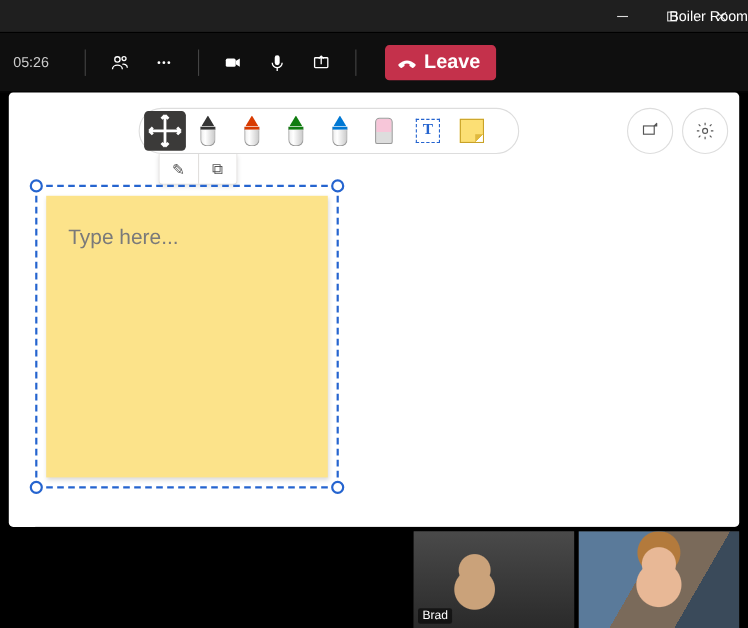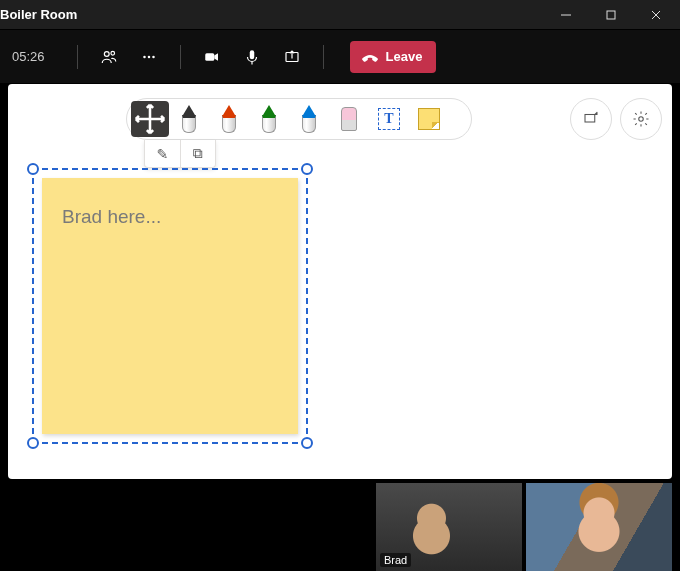--- a/index.html
+++ b/index.html
@@ -17,23 +17,23 @@
     background: #1f1f1f;
     display: flex;
     align-items: center;
     justify-content: space-between;
     padding: 0 2px 0 0;
     border-bottom: 1px solid #000;
   }
   .titlebar-center {
     position: absolute;
     left: 0; right: 0;
-    text-align: left;
+    text-align: right;
     font-size: 13px;
-    font-weight: 700;
+    font-weight: 400;
     color: #fff;
     pointer-events: none;
   }
   .titlebar-right { display: flex; margin-left: auto; }
   .winbtn {
     width: 45px; height: 30px;
     display: flex; align-items: center; justify-content: center;
     color: #ddd; cursor: pointer;
   }
   .winbtn svg { width: 10px; height: 10px; }
@@ -66,21 +66,21 @@
     display: flex; align-items: center; justify-content: center;
     color: #fff; cursor: pointer;
   }
   .iconbtn svg { width: 18px; height: 18px; }
   .leave {
     height: 32px;
     padding: 0 14px 0 10px;
     background: #c4314b;
     border-radius: 4px;
     color: #fff;
-    font-size: 13px;
+    font-size: 18px;
     font-weight: 600;
     display: flex; align-items: center; gap: 6px;
     cursor: pointer;
   }
   .leave svg { width: 20px; height: 20px; }
   
   .content {
     position: absolute;
     top: 84px; left: 8px; right: 8px; bottom: 92px;
     background: #fff;
@@ -384,21 +384,21 @@
         <path d="M12 2v3M12 19v3M4.2 4.2l2.1 2.1M17.7 17.7l2.1 2.1M2 12h3M19 12h3M4.2 19.8l2.1-2.1M17.7 6.3l2.1-2.1"></path>
       </svg>
   </div>
 
   <div class="selection">
     <div class="handle h-tl"></div>
     <div class="handle h-tr"></div>
     <div class="handle h-bl"></div>
     <div class="handle h-br"></div>
     <div class="note">
-      <div class="note-ph">Brad here...</div>
+      <div class="note-ph">Type here...</div>
     </div>
   </div>
 
 </div>
 
 <div class="participants">
   <div class="tile">
     <div class="fakebg p1"></div>
     <div class="name">Brad</div>
   </div>

